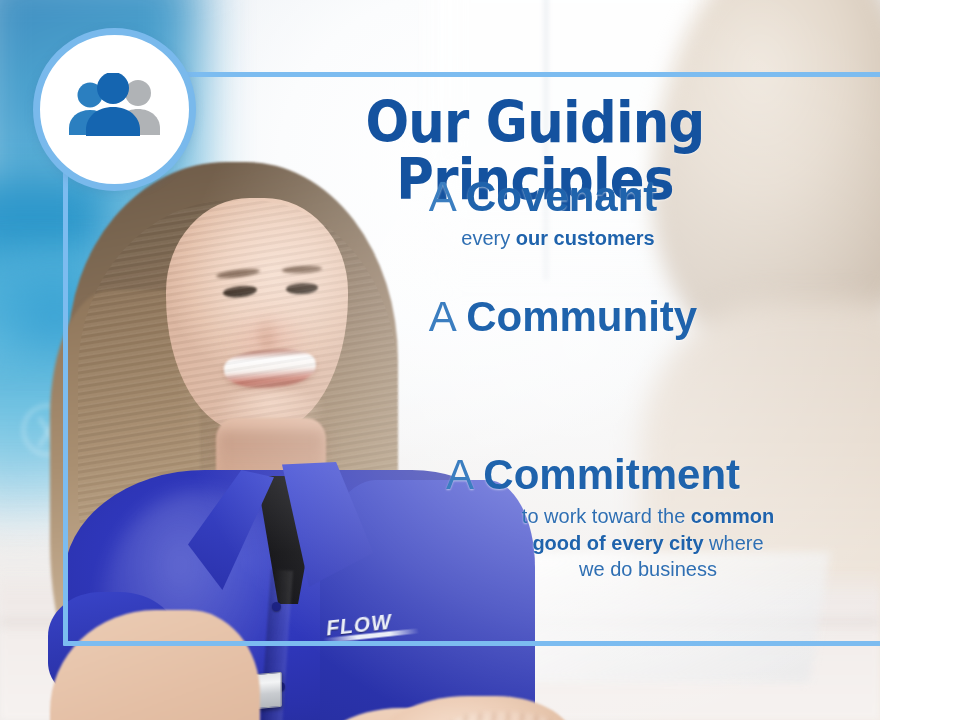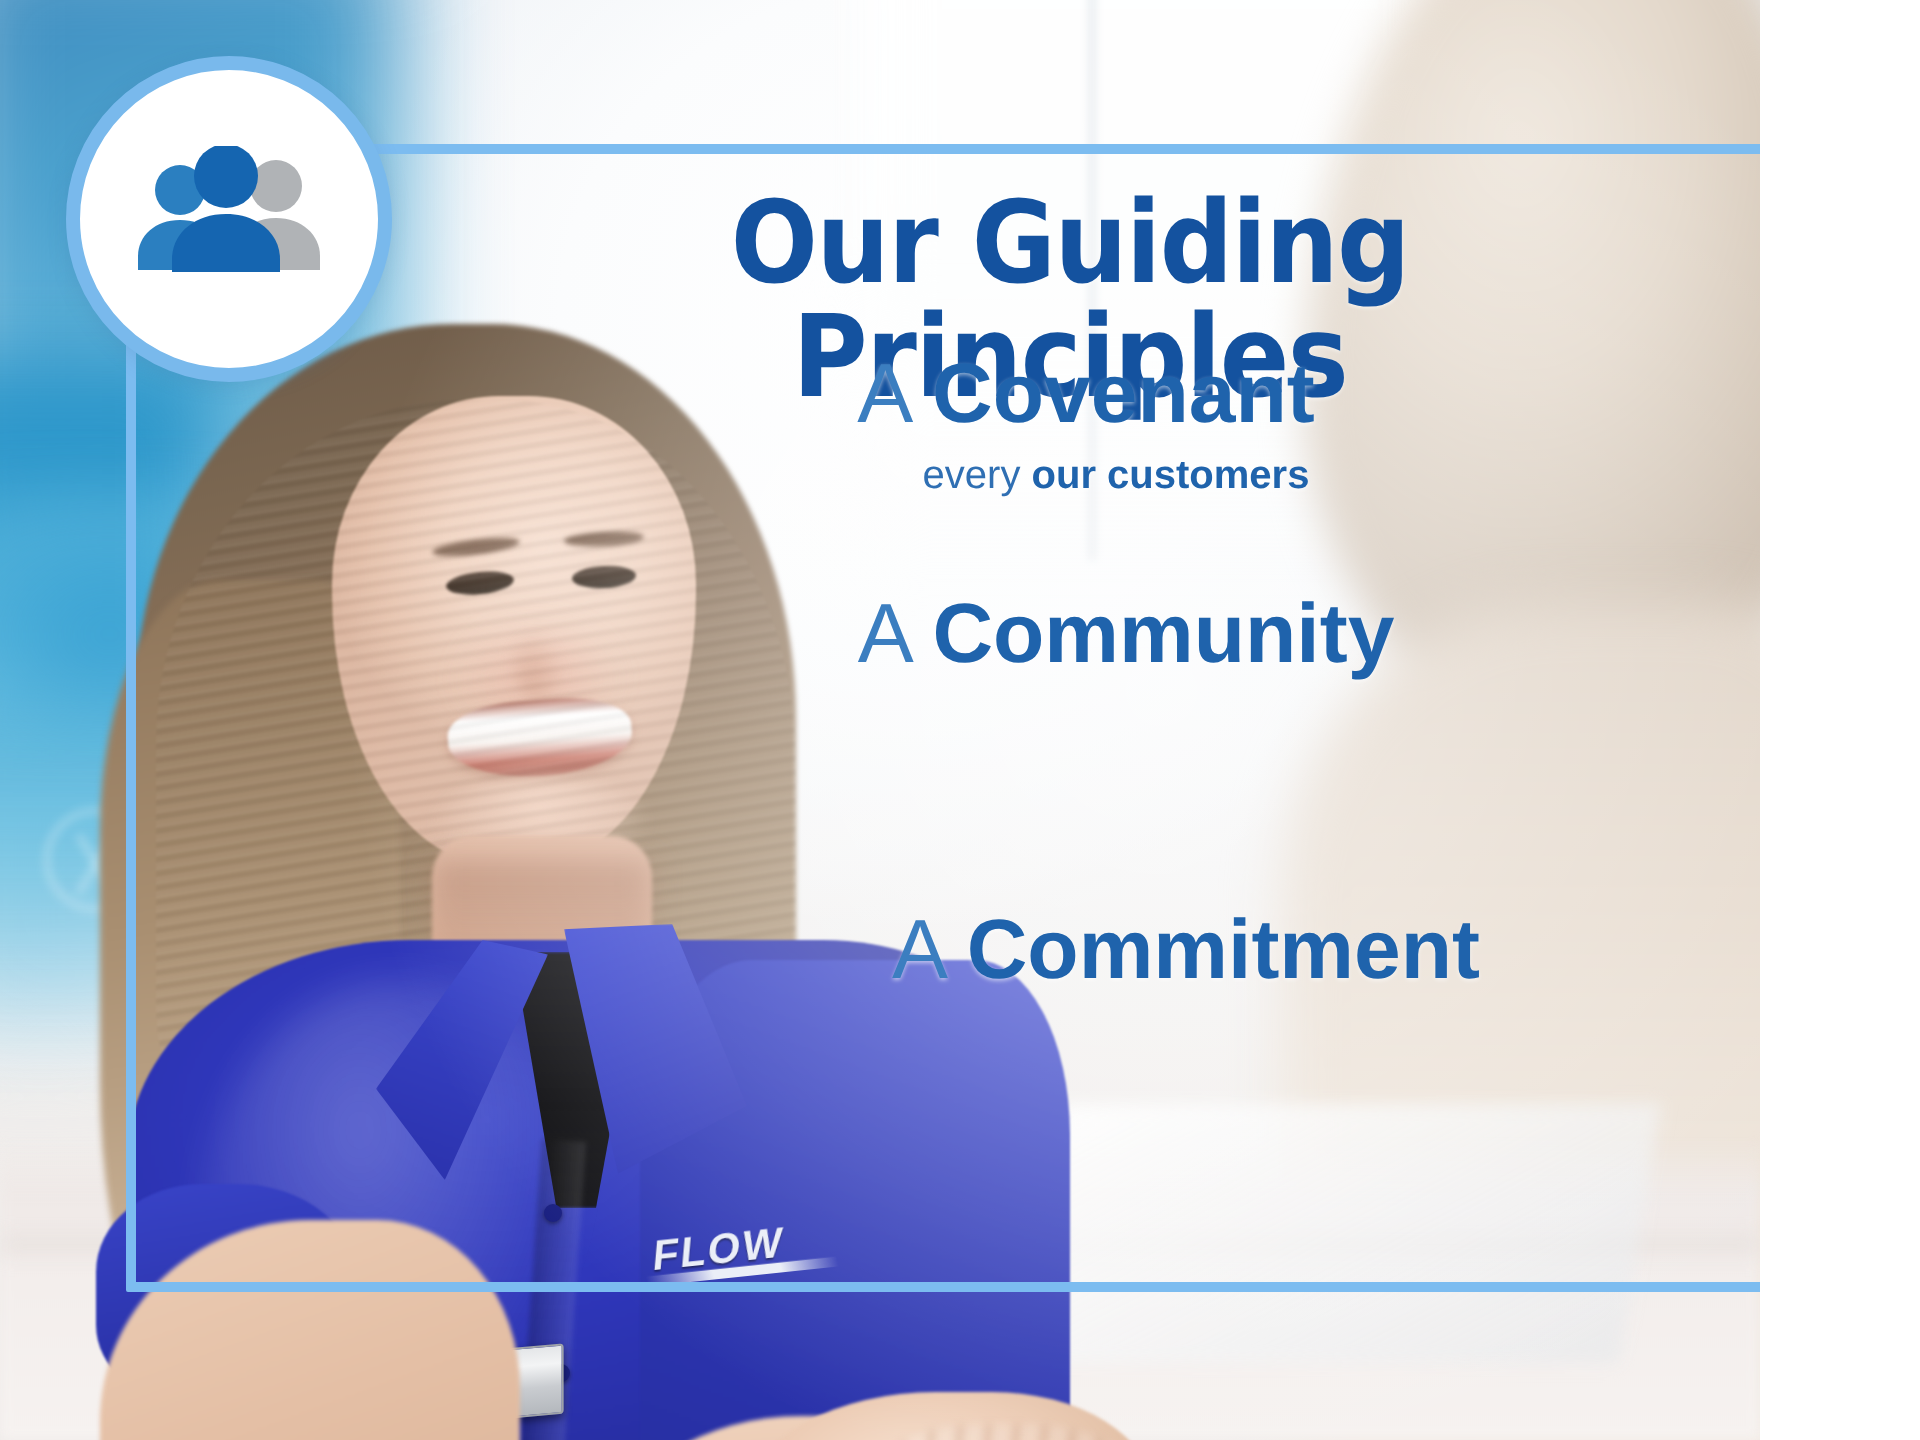--- a/index.html
+++ b/index.html
@@ -503,16 +503,21 @@
         <span class="art">A</span>
         <span class="key">Community</span>
       </div>
     </div>
 
     <div class="principle" id="p3">
       <div class="p-head">
         <span class="art">A</span>
         <span class="key">Commitment</span>
       </div>
+      <div class="p-sub">
+        <span>to work toward the </span><b>common</b><br>
+        <b>good of every city</b><span> where</span><br>
+        <span>we do business</span>
+      </div>
     </div>
 
   </div>
 </div>
 
 </body></html>

